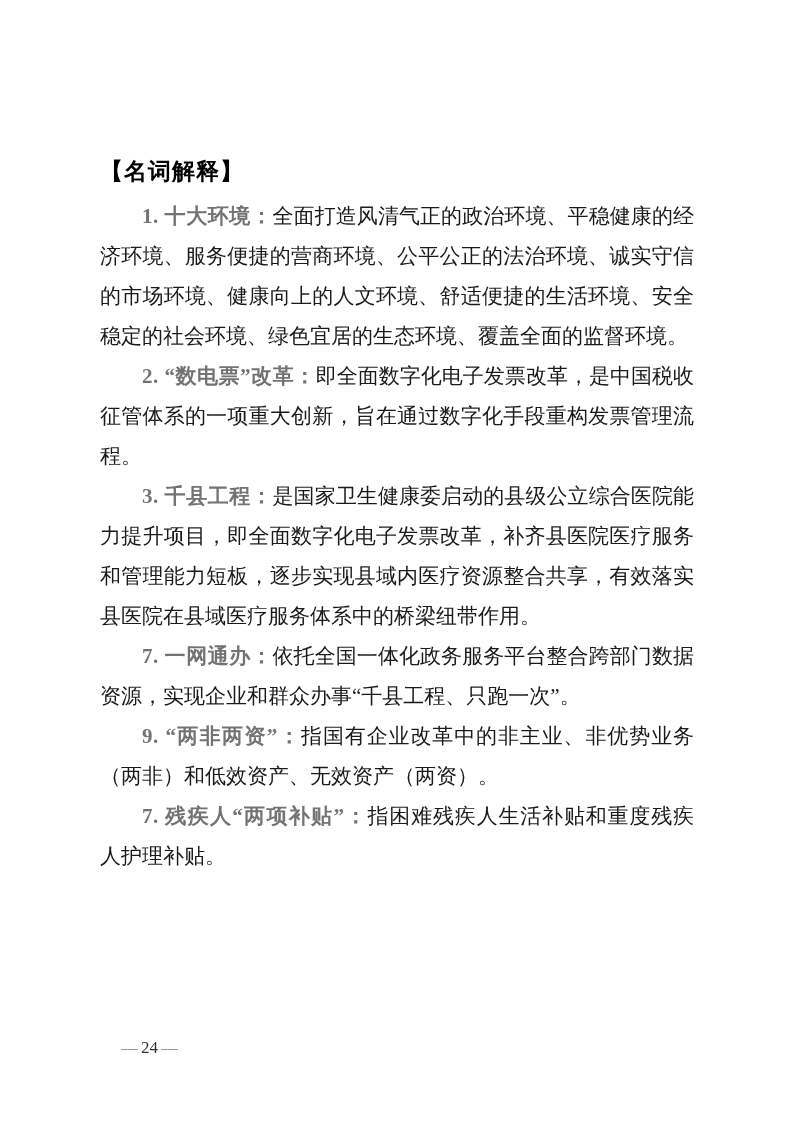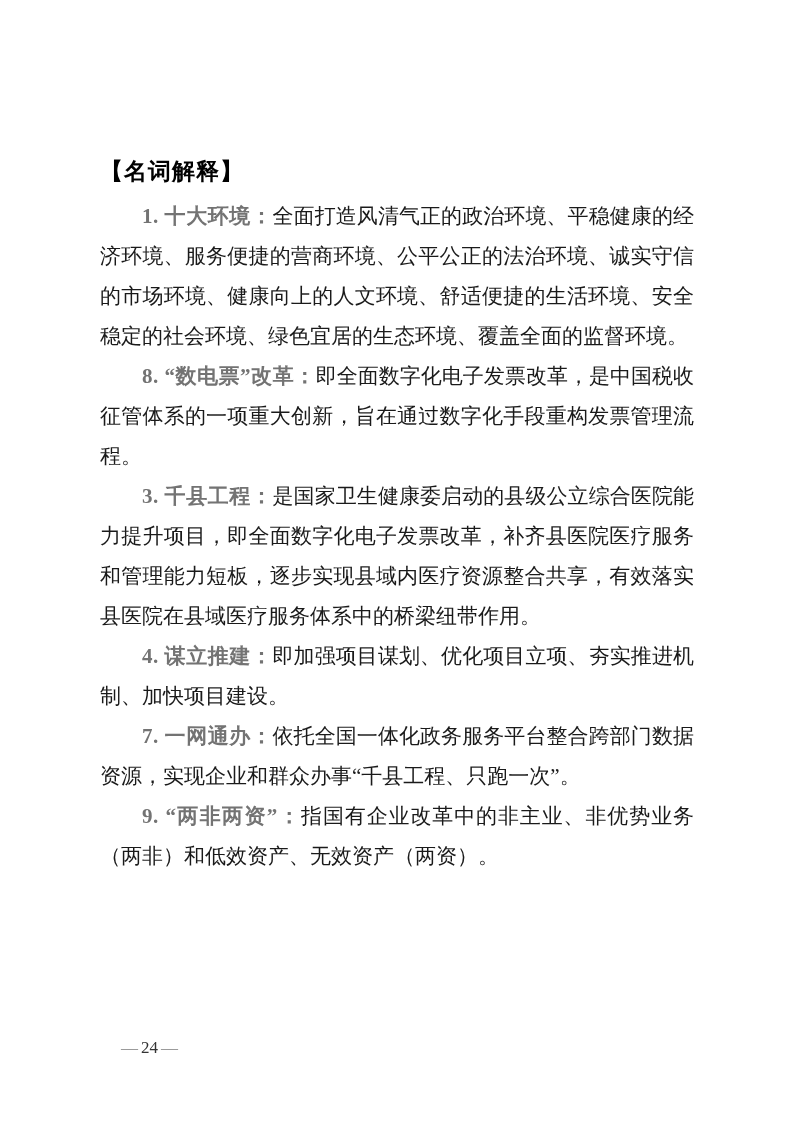--- a/index.html
+++ b/index.html
@@ -63,27 +63,27 @@
 </head>
 <body>
 
 <div class="page">
   <div class="content">
 
     <h1 class="doc-title">【名词解释】</h1>
 
     <p class="item"><span class="term">1. 十大环境：</span><span>全面打造风清气正的政治环境、平稳健康的经济环境、服务便捷的营商环境、公平公正的法治环境、诚实守信的市场环境、健康向上的人文环境、舒适便捷的生活环境、安全稳定的社会环境、绿色宜居的生态环境、覆盖全面的监督环境。</span></p>
 
-    <p class="item"><span class="term">8. “数电票”改革：</span><span>即全面数字化电子发票改革，是中国税收征管体系的一项重大创新，旨在通过数字化手段重构发票管理流程。</span></p>
+    <p class="item"><span class="term">2. “数电票”改革：</span><span>即全面数字化电子发票改革，是中国税收征管体系的一项重大创新，旨在通过数字化手段重构发票管理流程。</span></p>
 
     <p class="item"><span class="term">3. 千县工程：</span><span>是国家卫生健康委启动的县级公立综合医院能力提升项目，即全面数字化电子发票改革，补齐县医院医疗服务和管理能力短板，逐步实现县域内医疗资源整合共享，有效落实县医院在县域医疗服务体系中的桥梁纽带作用。</span></p>
 
-    <p class="item"><span class="term">4. 谋立推建：</span><span>即加强项目谋划、优化项目立项、夯实推进机制、加快项目建设。</span></p>
 
     <p class="item"><span class="term">7. 一网通办：</span><span>依托全国一体化政务服务平台整合跨部门数据资源，实现企业和群众办事“千县工程、只跑一次”。</span></p>
 
     <p class="item"><span class="term">9. “两非两资”：</span><span>指国有企业改革中的非主业、非优势业务（两非）和低效资产、无效资产（两资）。</span></p>
 
+    <p class="item"><span class="term">7. 残疾人“两项补贴”：</span><span>指困难残疾人生活补贴和重度残疾人护理补贴。</span></p>
 
   </div>
 
   <div class="footer"><span class="dash">—</span><span>24</span><span class="dash">—</span></div>
 </div>
 
 </body></html>

